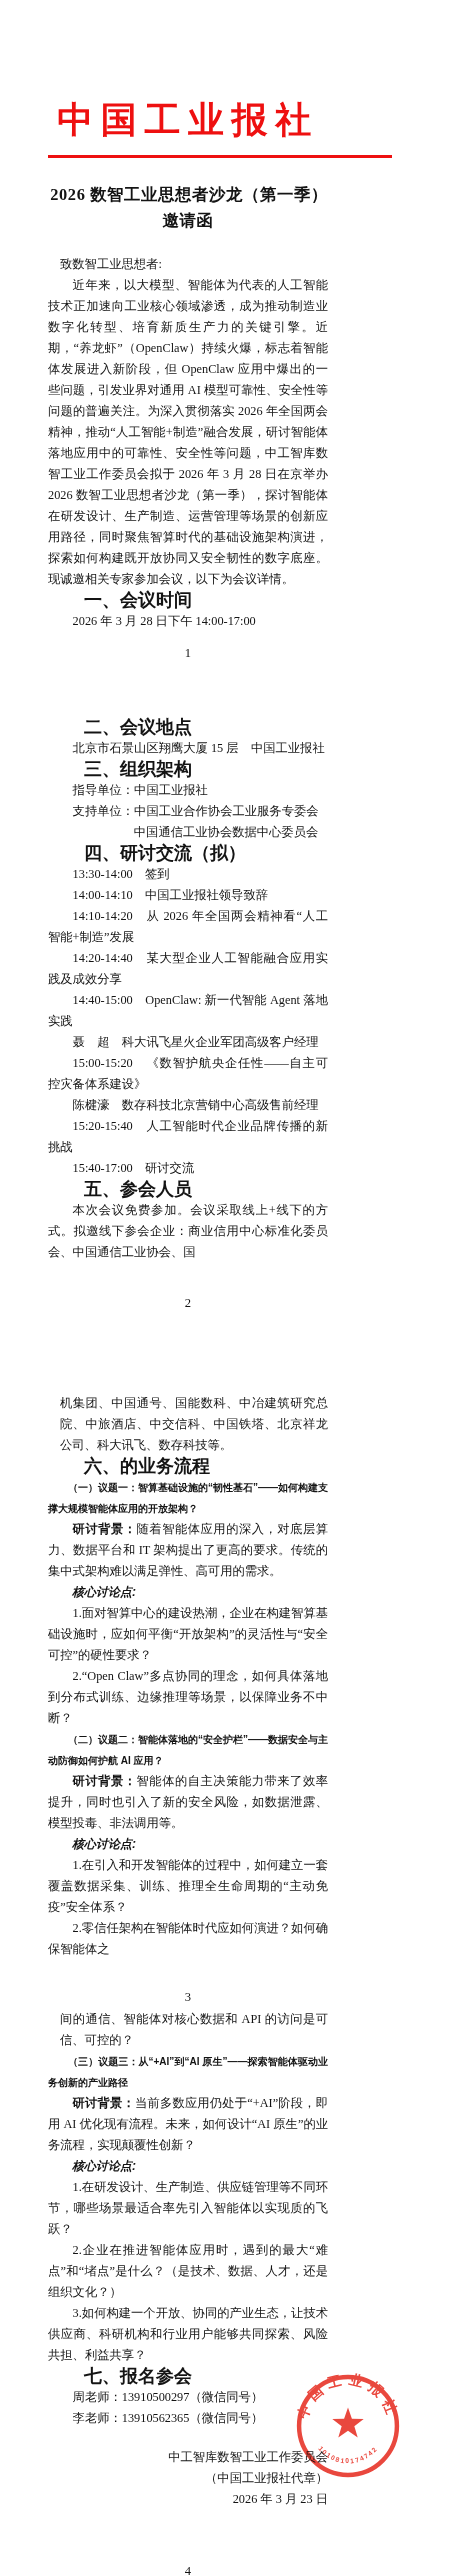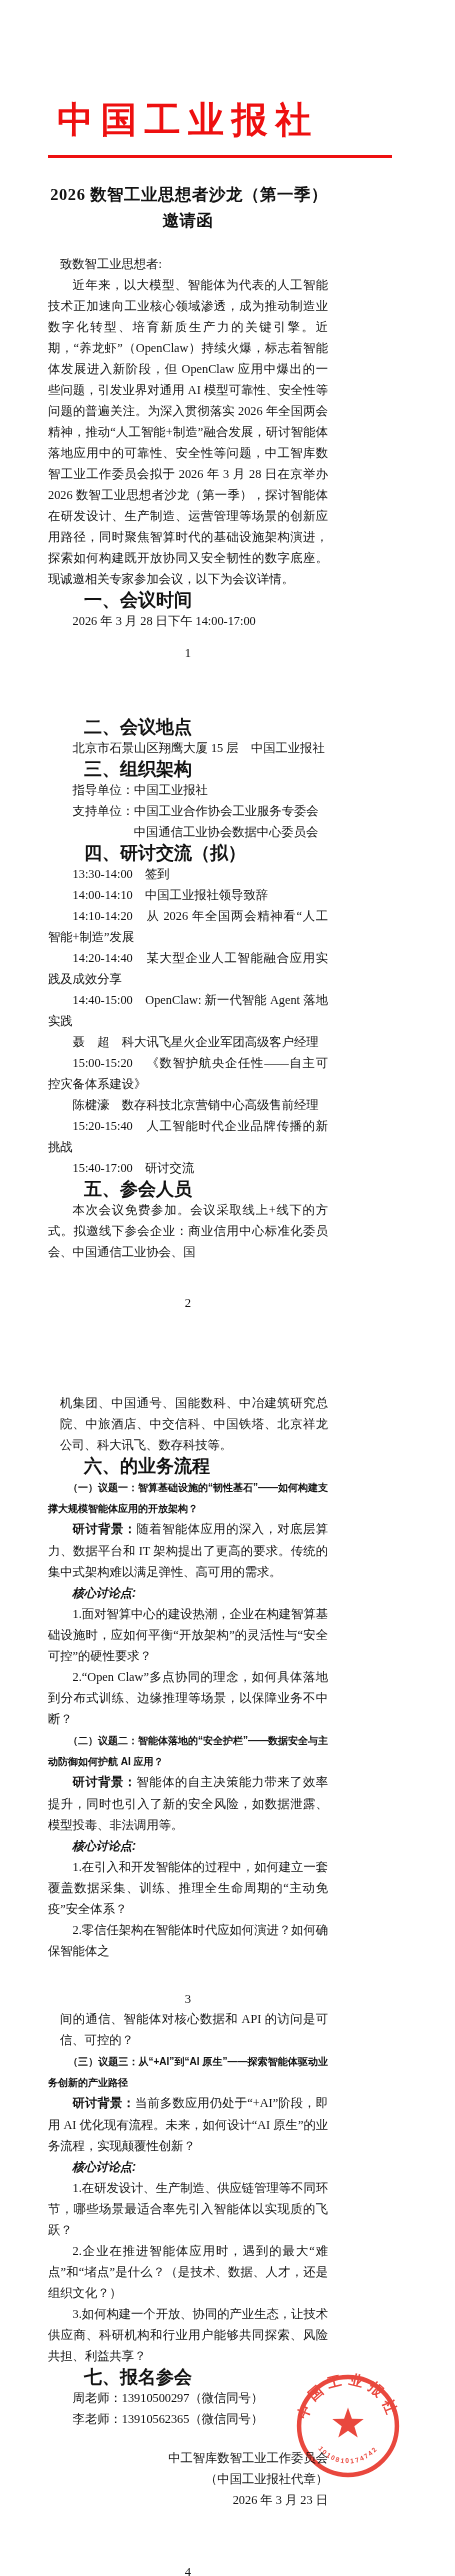--- a/index.html
+++ b/index.html
@@ -73,21 +73,21 @@
   .topic-title{
     margin:0;
     font-family:"Liberation Sans","DejaVu Sans",sans-serif;
     font-weight:bold;
     font-size:10px;
     line-height:21px;
     text-align:justify;
     text-indent:2em;
   }
   .lbl{
-    font-family:Liberation Mono, monospace;
+    font-family:Liberation Serif, serif;
     font-weight:bold;
     margin-top:12px;
   }
   .core-label{
     margin:0;
     font-size:12px;
     line-height:21px;
     text-indent:2em;
     font-family:"Liberation Sans","DejaVu Sans",sans-serif;
     font-weight:bold;

